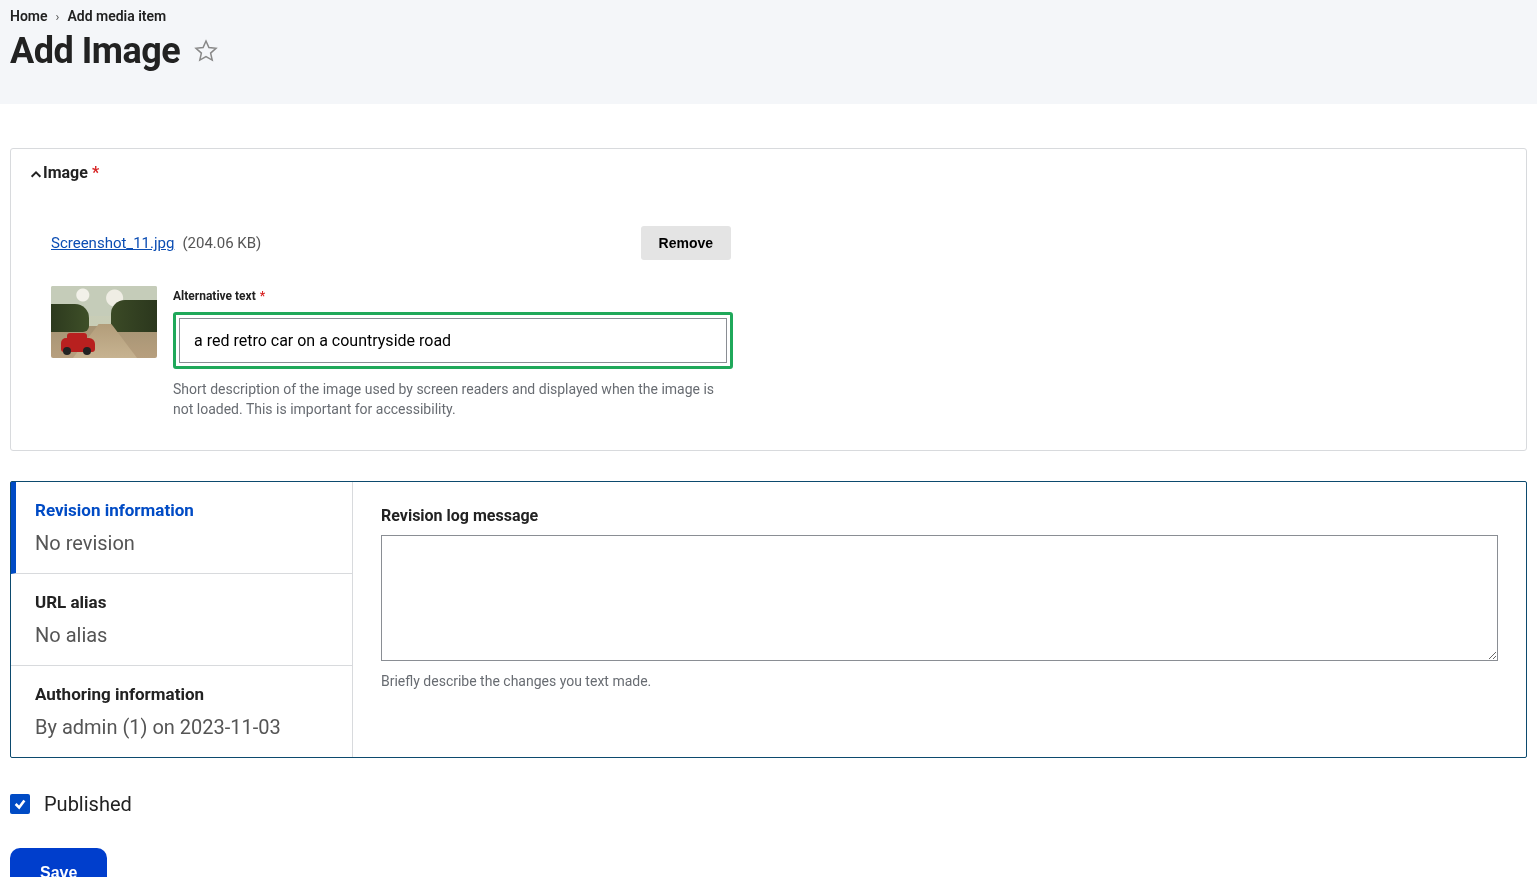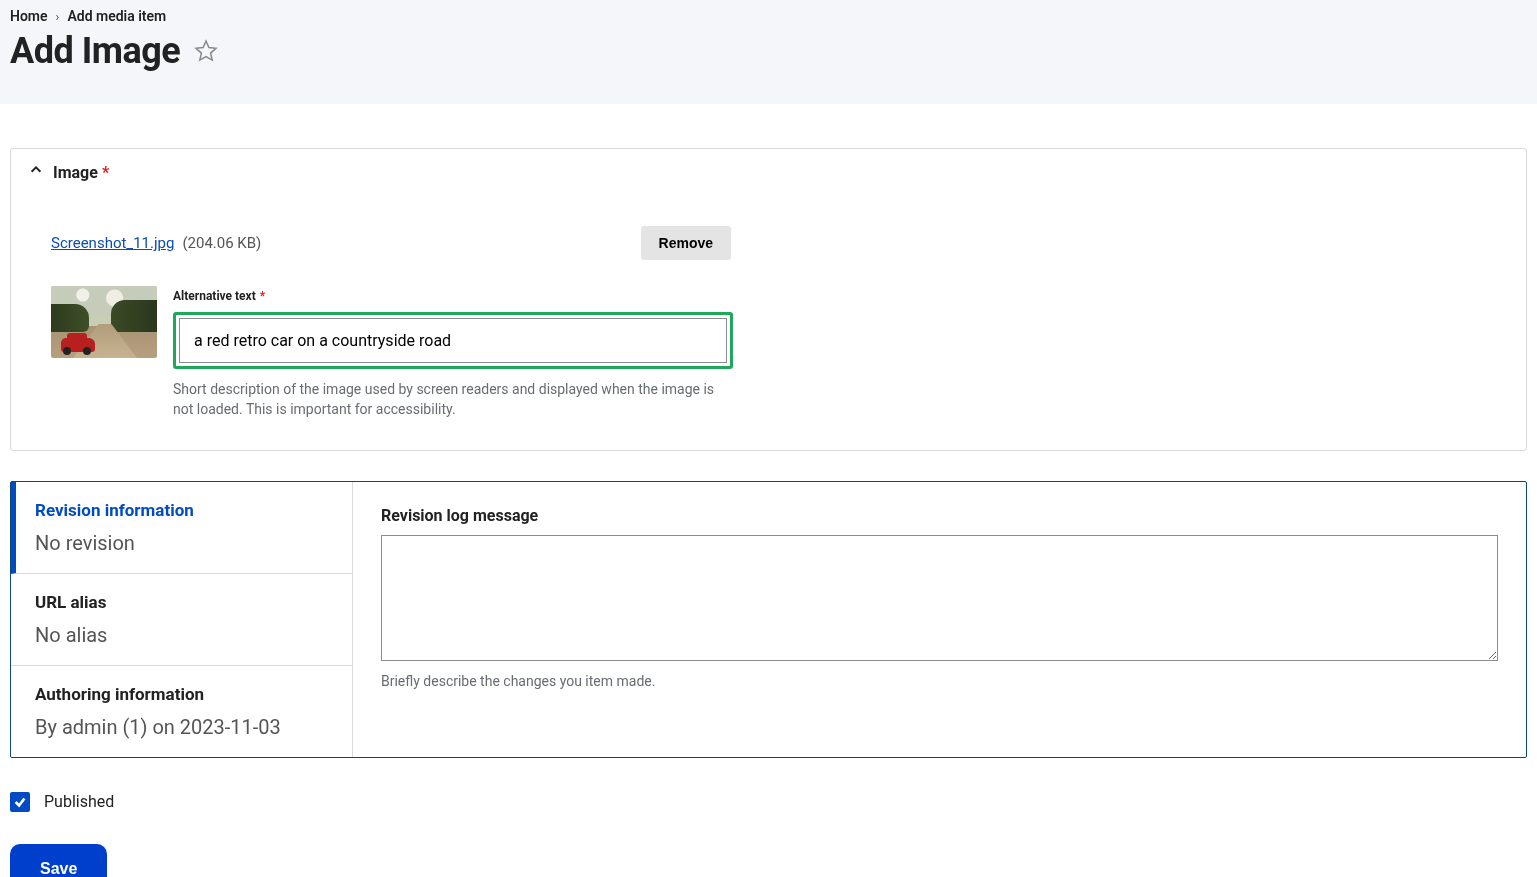--- a/index.html
+++ b/index.html
@@ -41,22 +41,21 @@
     .content { padding: 10px; }
 
     .panel {
       border: 1px solid #d8dadd;
       border-radius: 3px;
       background: #fff;
       margin-top: 34px;
     }
     .panel-header {
       display: flex;
-      align-items: flex-start;
-      gap: 10px;
+      align-items: flex-end;
       padding: 14px 18px 4px 18px;
       cursor: pointer;
     }
     .chevron-icon {
       width: 14px; height: 14px;
       stroke: #222; stroke-width: 2.2; fill: none;
     }
     .panel-title { font-weight: 700; font-size: 16px; }
     .req-star { color: #d72222; margin-left: 4px; font-weight: 700; }
 
@@ -190,21 +189,21 @@
     }
     .checkbox {
       width: 20px; height: 20px;
       background: #004bc5;
       color: #fff;
       display: flex; align-items: center; justify-content: center;
       border-radius: 2px;
       cursor: pointer;
     }
     .checkbox svg { width: 14px; height: 14px; stroke: #fff; stroke-width: 3; fill: none; }
-    .published-label { font-size: 16px; }
+    .published-label { font-size: 20px; }
 
     .save-button {
       margin-top: 32px;
       background: #003ecc;
       color: #fff;
       border: none;
       padding: 16px 30px;
       font-size: 16px;
       font-weight: 700;
       border-radius: 10px;
@@ -279,21 +278,21 @@
         <div class="vtab-sub">No alias</div>
       </div>
       <div class="vtab">
         <div class="vtab-title">Authoring information</div>
         <div class="vtab-sub">By admin (1) on 2023-11-03</div>
       </div>
     </aside>
     <div class="vtabs-main">
       <label class="field-label">Revision log message</label>
       <textarea class="log-textarea" style=""></textarea>
-      <div class="log-help">Briefly describe the changes you item made.</div>
+      <div class="log-help">Briefly describe the changes you text made.</div>
     </div>
   </section>
 
   <div class="published-row">
     <div class="checkbox">
       <svg viewBox="0 0 16 16">
           <polyline points="3,8 7,12 13,4"></polyline>
         </svg>
     </div>
     <span class="published-label">Published</span>

